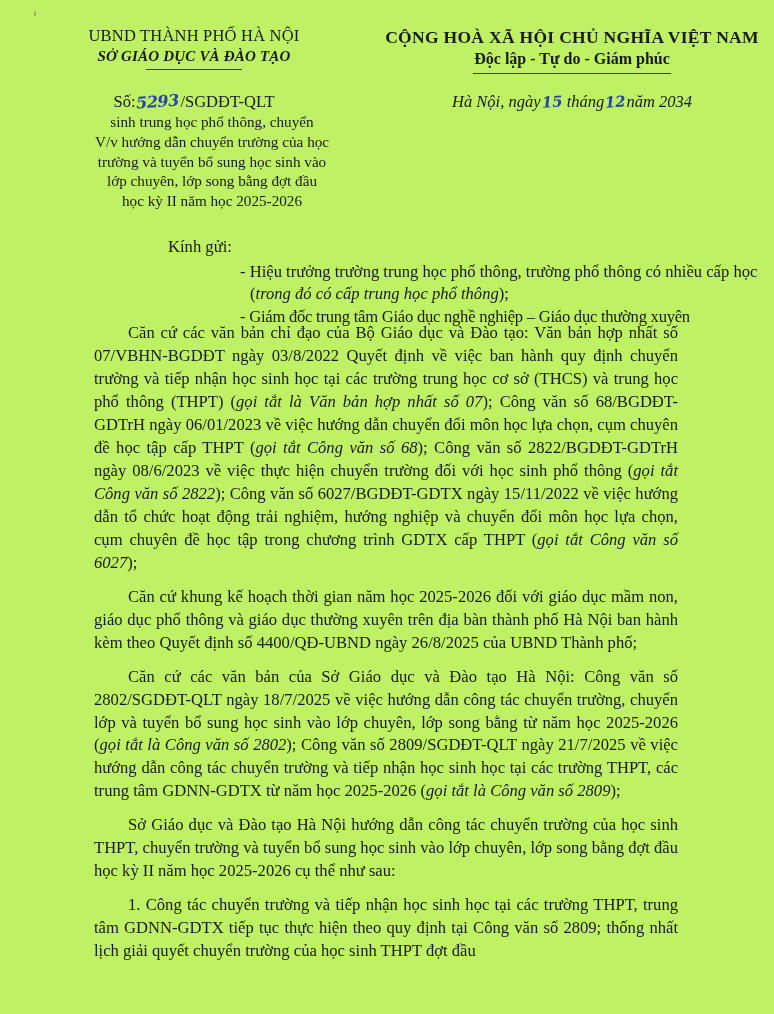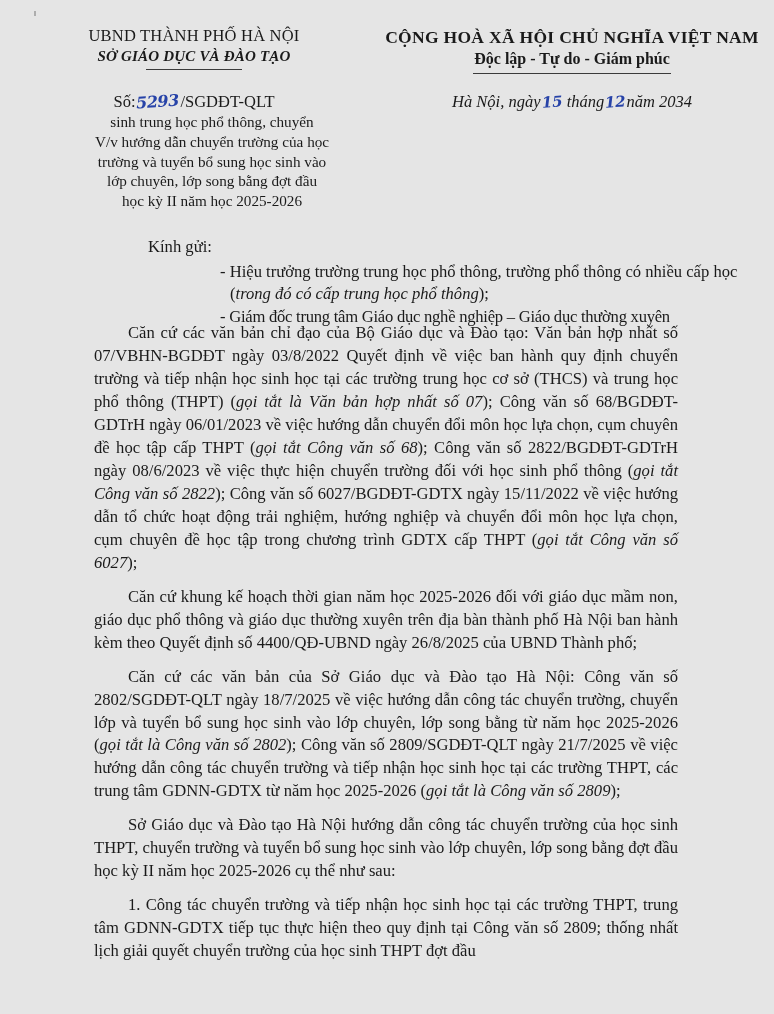--- a/index.html
+++ b/index.html
@@ -6,21 +6,21 @@
   html, body {
     margin: 0;
     padding: 0;
     background: #ffffff;
   }
   .page {
     position: relative;
     width: 774px;
     height: 1014px;
     margin: 0 auto;
-    background: #e5e5e5;
+    background: #bef264;
     font-family: "Liberation Serif", "DejaVu Serif", serif;
     color: #1a1a1a;
     overflow: hidden;
   }
   
   .scan-speck {
     position: absolute;
     left: 34px;
     top: 11px;
     width: 2px;
@@ -129,21 +129,21 @@
     top: 112px;
     width: 300px;
     text-align: center;
     font-size: 15.2px;
     line-height: 1.30;
   }
 
   
   .recipients {
     position: absolute;
-    left: 148px;
+    left: 168px;
     top: 236px;
     width: 600px;
     font-size: 16.6px;
     line-height: 1.36;
   }
   .kinh-gui { margin: 0 0 2px 0; }
   .rcp-list {
     margin: 0;
     padding-left: 72px;
   }

